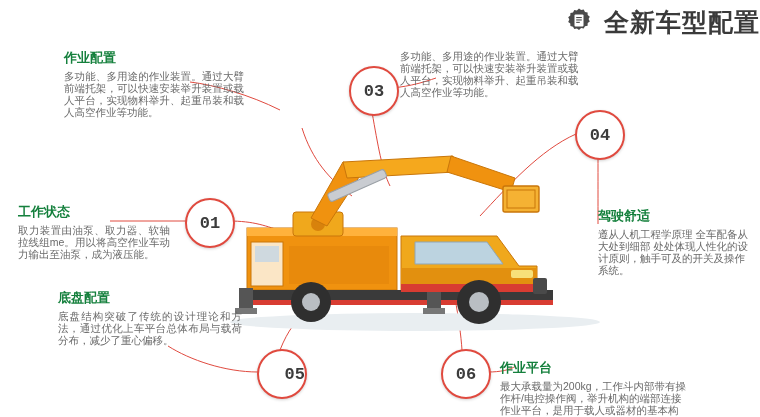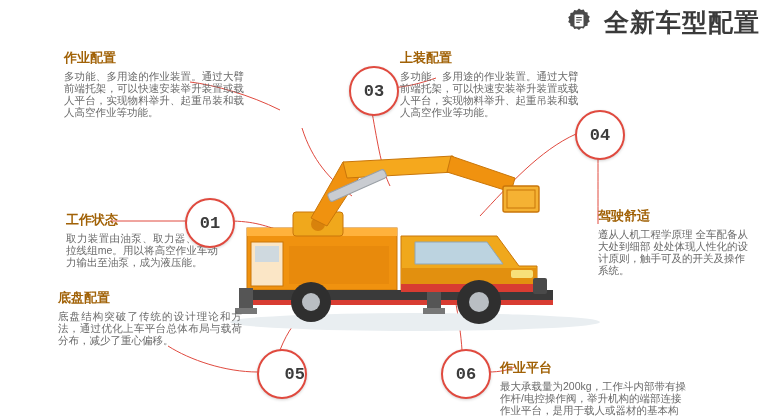--- a/index.html
+++ b/index.html
@@ -38,21 +38,21 @@
     display:flex;align-items:center;justify-content:center;
     font-size:17px;font-weight:bold;color:#3c3c3c;
     box-shadow:0 1px 3px rgba(0,0,0,.18);
     z-index:5;
     font-family:Liberation Mono, monospace;
   }
 
   
   .block{position:absolute;z-index:4;}
   .block .title{
-    font-size:13px;font-weight:bold;color:#a16207;margin:0 0 4px 0;
+    font-size:13px;font-weight:bold;color:#15803d;margin:0 0 4px 0;
     line-height:16px;
   }
   .block .body{
     font-size:10.5px;color:#6a6a6a;line-height:12px;margin:0;
     text-align:justify;
   }
   .block.right .title,.block.right .body{text-align:left;}
 </style>
 </head>
 <body>
@@ -160,32 +160,31 @@
   <div class="bubble" style="left:575px;top:110px;">
     <span>04</span>
   </div>
   <div class="bubble" style="left:257px;top:349px;justify-content:flex-end;">
     <span>05</span>
   </div>
   <div class="bubble" style="left:441px;top:349px;">
     <span>06</span>
   </div>
 
-  <div class="block" style="left:18px;top:212px;width:152px;margin-left:48px;">
+  <div class="block" style="left:18px;top:204px;width:152px;">
     <p class="title">工作状态</p>
     <p class="body">取力装置由油泵、取力器、软轴拉线组me。用以将高空作业车动力输出至油泵，成为液压能。</p>
   </div>
 
   <div class="block" style="left:64px;top:50px;width:180px;">
     <p class="title">作业配置</p>
     <p class="body">多功能、多用途的作业装置。通过大臂前端托架，可以快速安装举升装置或载人平台，实现物料举升、起重吊装和载人高空作业等功能。</p>
   </div>
 
   <div class="block right" style="left:400px;top:50px;width:188px;">
-    <p class="title">上装配置</p>
     <p class="body">多功能、多用途的作业装置。通过大臂前端托架，可以快速安装举升装置或载人平台，实现物料举升、起重吊装和载人高空作业等功能。</p>
   </div>
 
   <div class="block right" style="left:598px;top:208px;width:152px;">
     <p class="title">驾驶舒适</p>
     <p class="body">遵从人机工程学原理 全车配备从大处到细部 处处体现人性化的设计原则，触手可及的开关及操作系统。</p>
   </div>
 
   <div class="block" style="left:58px;top:290px;width:184px;">
     <p class="title">底盘配置</p>

